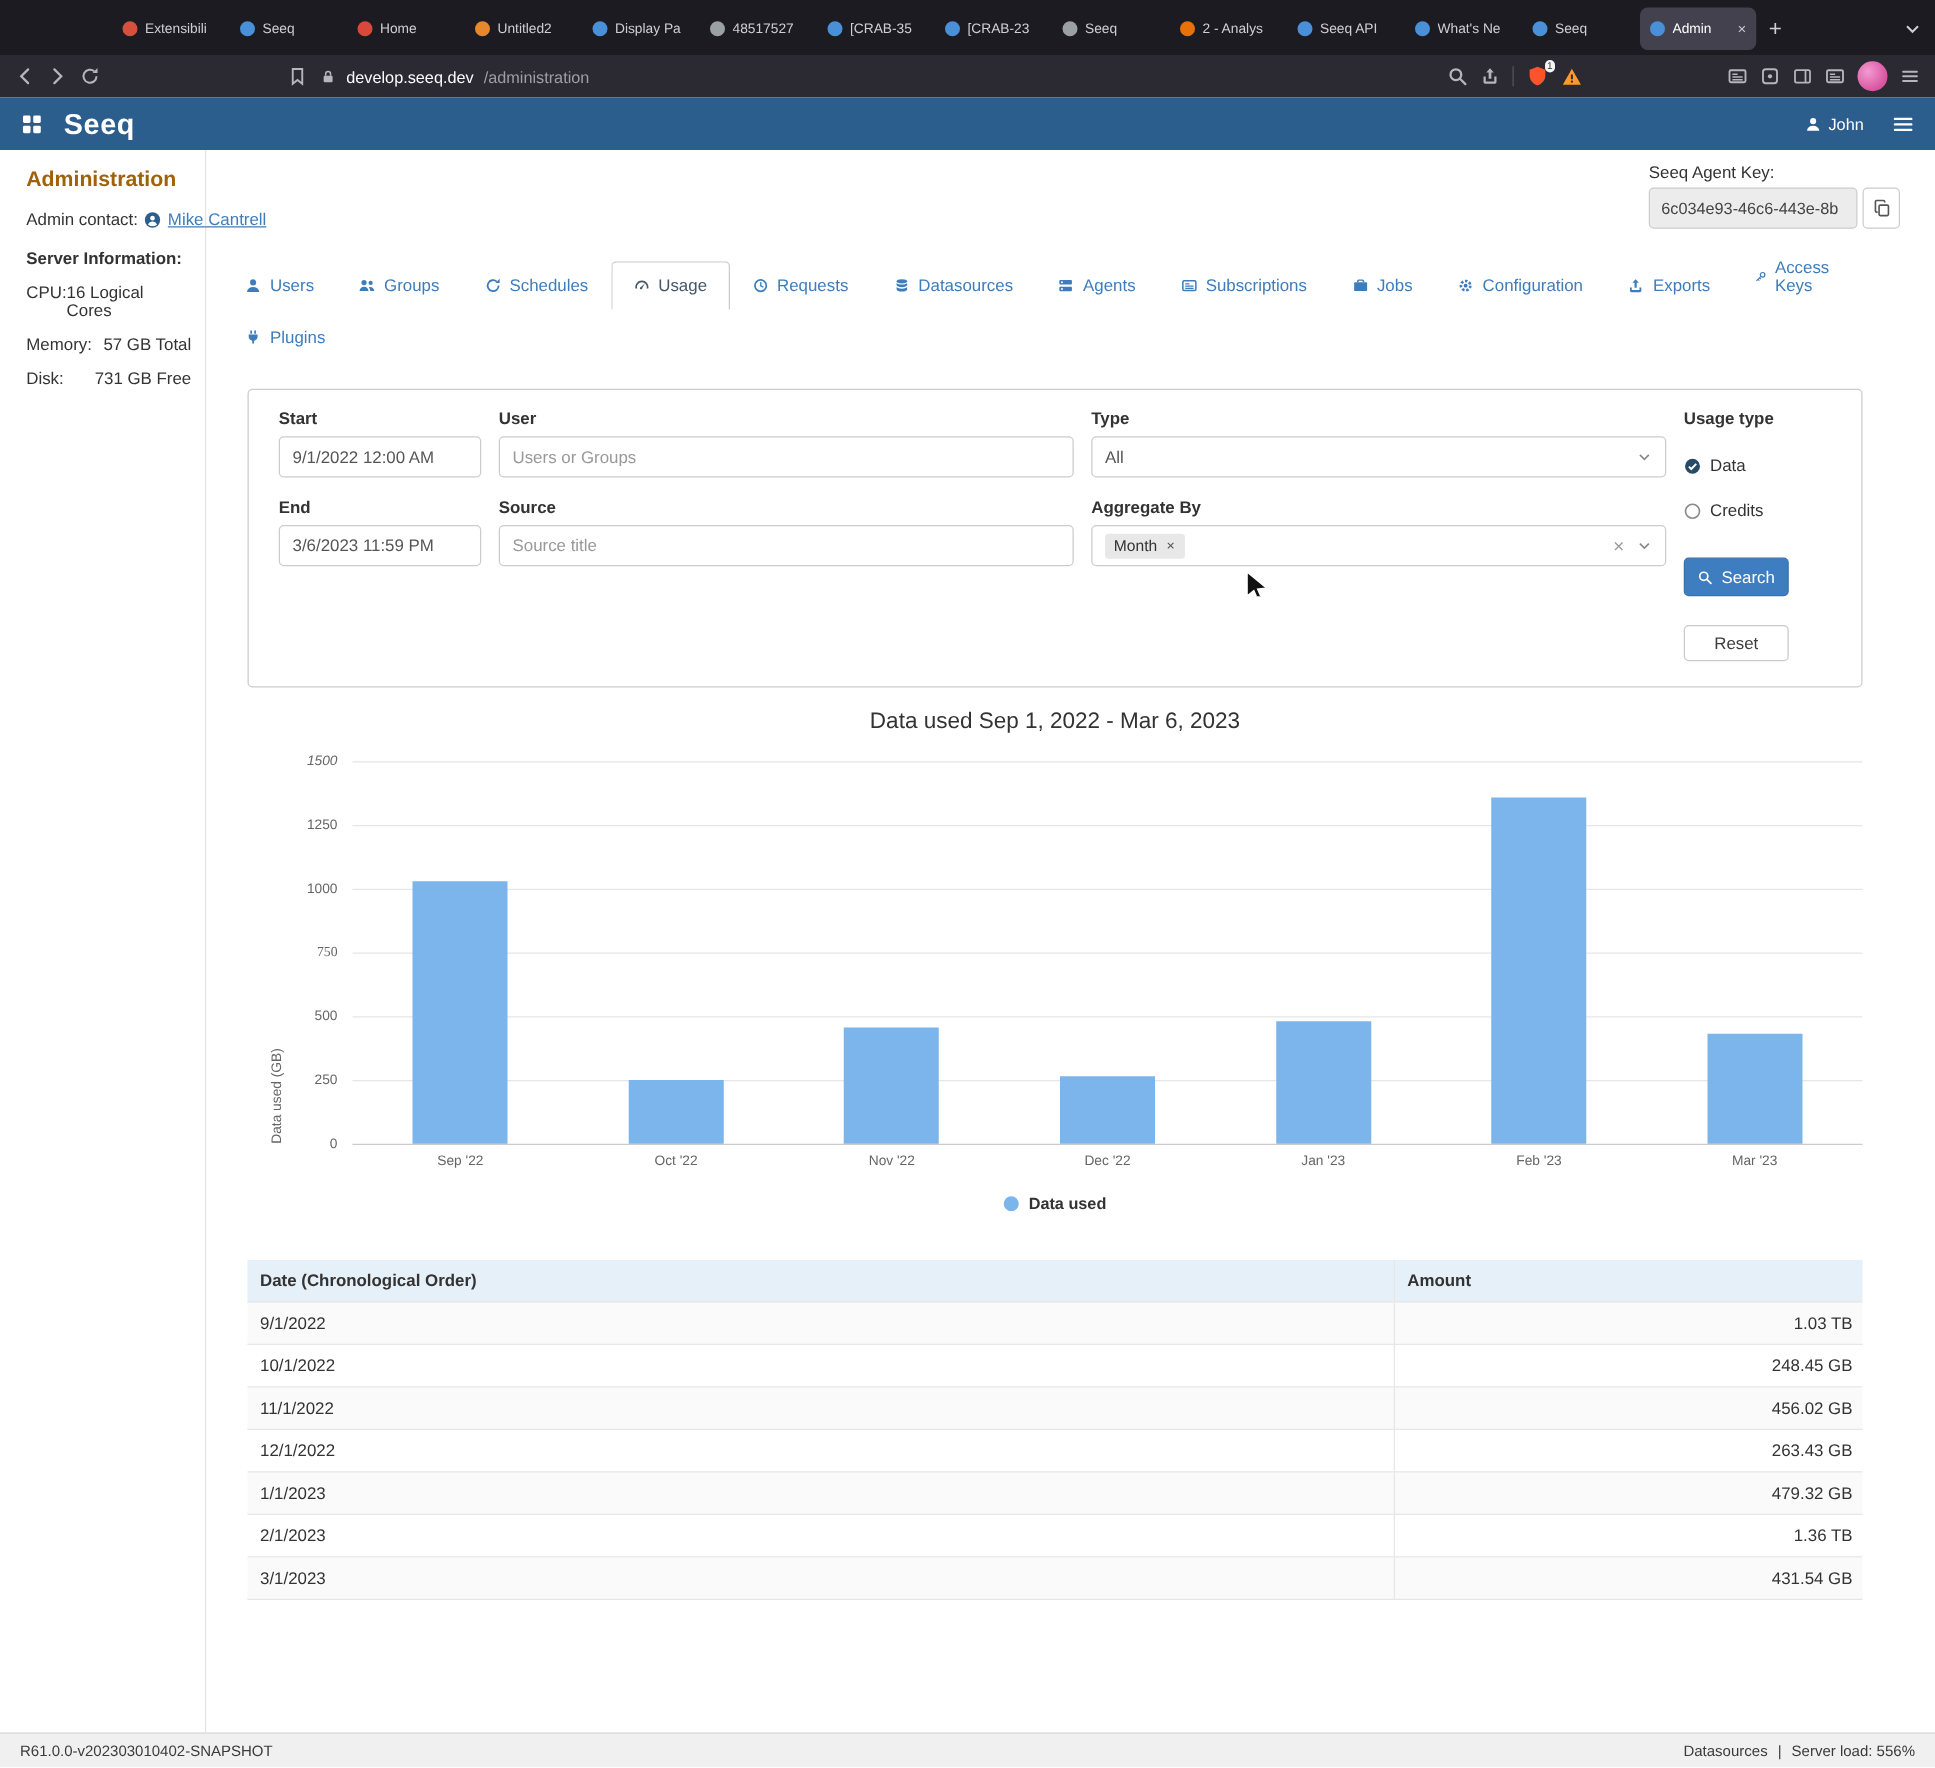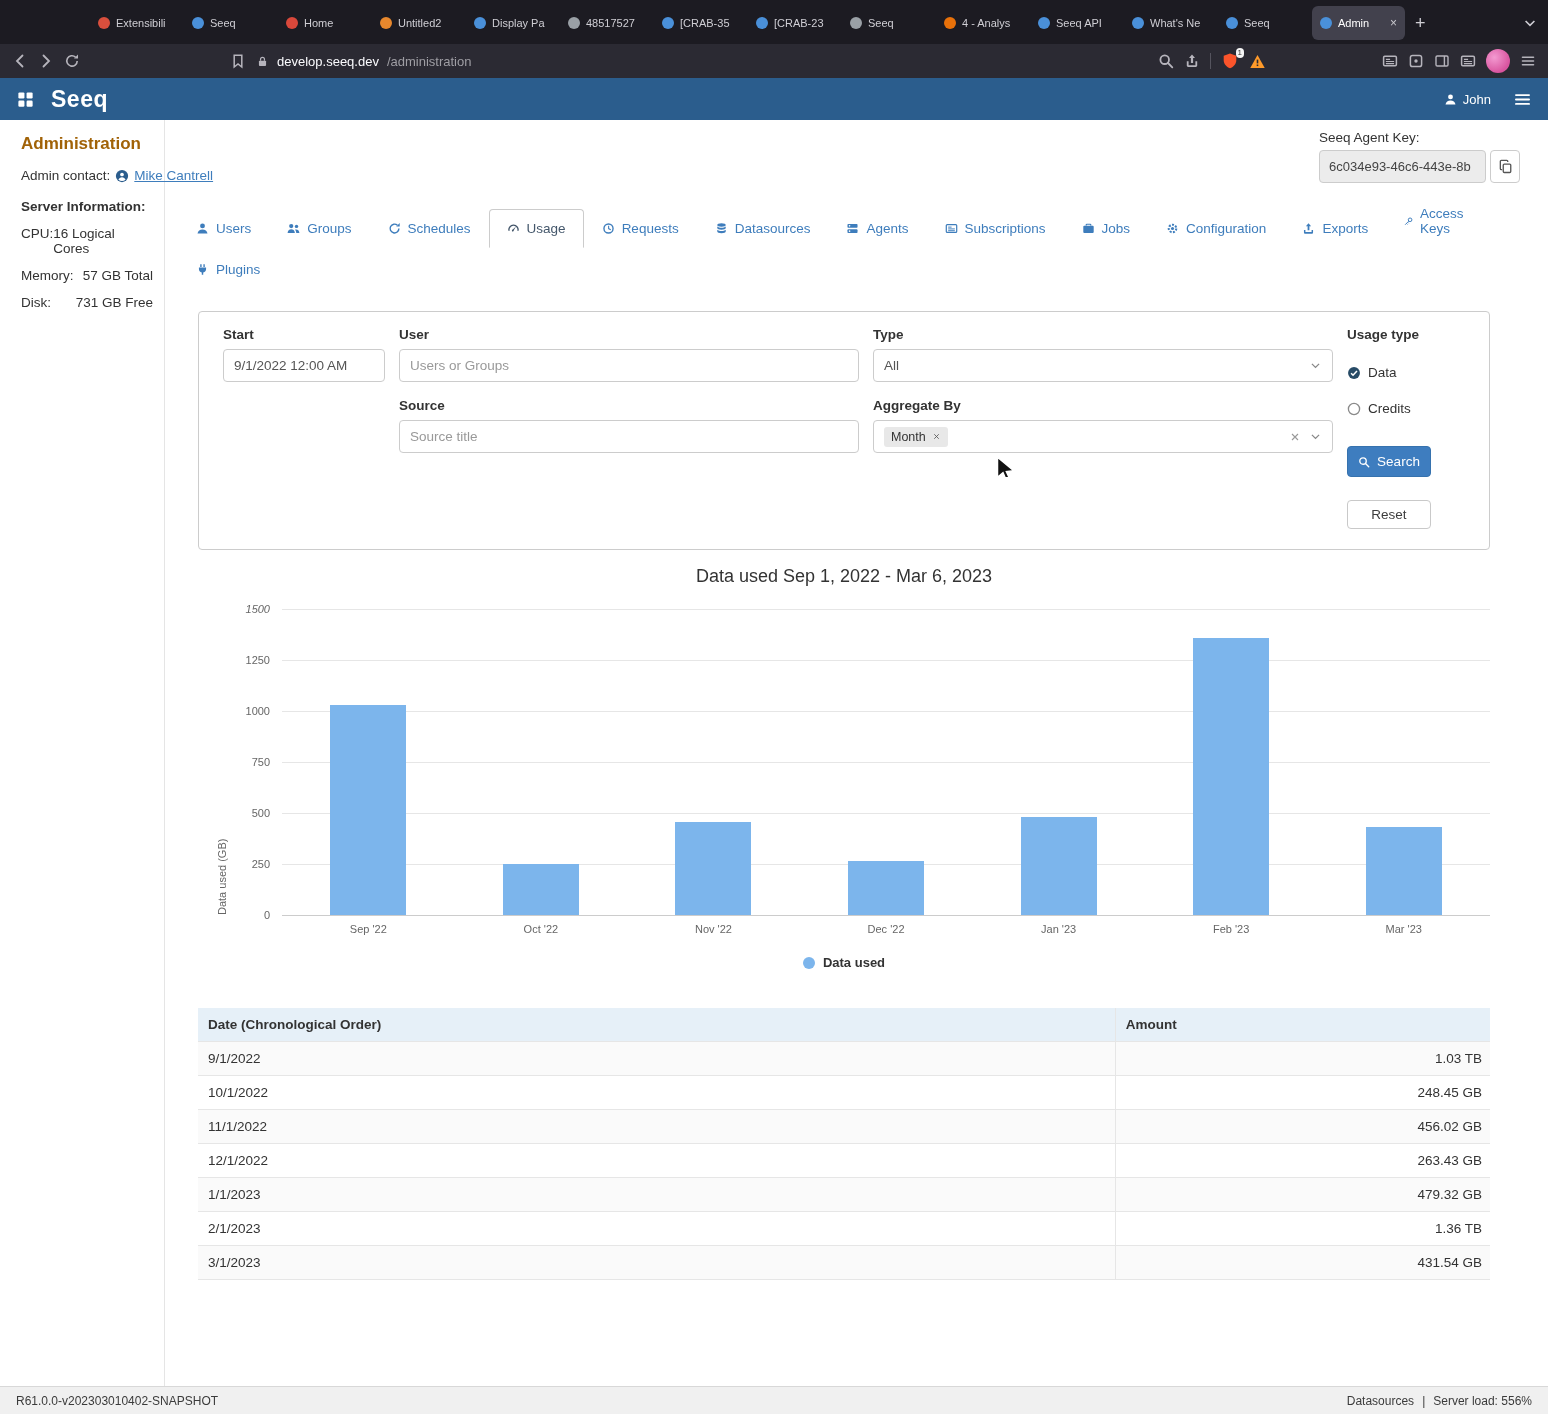--- a/index.html
+++ b/index.html
@@ -180,21 +180,21 @@
         <div class="btab">
           <span class="favicon" style="background:#4a90d9"></span>
           <span class="btab-label">[CRAB-23</span>
         </div>
         <div class="btab">
           <span class="favicon" style="background:#9aa0a6"></span>
           <span class="btab-label">Seeq</span>
         </div>
         <div class="btab">
           <span class="favicon" style="background:#e8710a"></span>
-          <span class="btab-label">4 - Analys</span>
+          <span class="btab-label">2 - Analys</span>
         </div>
         <div class="btab">
           <span class="favicon" style="background:#4a90d9"></span>
           <span class="btab-label">Seeq API</span>
         </div>
         <div class="btab">
           <span class="favicon" style="background:#4a90d9"></span>
           <span class="btab-label">What's Ne</span>
         </div>
         <div class="btab">
@@ -512,20 +512,24 @@
         </nav>
 
       <section class="panel">
 
 
         <div class="filterbox">
           <div class="fcol fc1">
             <div class="fgroup">
               <label>Start</label>
               <input class="finput" value="9/1/2022 12:00 AM" style="">
+            </div>
+            <div class="fgroup">
+              <label>End</label>
+              <input class="finput" value="3/6/2023 11:59 PM" style="">
             </div>
           </div>
           <div class="fcol fc2">
             <div class="fgroup">
               <label>User</label>
               <input class="finput" placeholder="Users or Groups" style="">
             </div>
             <div class="fgroup">
               <label>Source</label>
               <input class="finput" placeholder="Source title" style="">
@@ -634,21 +638,21 @@
                   <div class="bargroup">
                     <div class="bar" title="1360" style="height: 277px; background: rgb(124, 181, 236);"></div>
                   </div>
                   <div class="bargroup">
                     <div class="bar" title="431.54" style="height: 88px; background: rgb(124, 181, 236);"></div>
                   </div>
                 </div>
             <div class="ytick" style="top: 306px;">0</div>
                 <div class="ytick" style="top: 255px;">250</div>
                 <div class="ytick" style="top: 204px;">500</div>
-                <div class="ytick" style="top: 153px;">750</div>
+                <div class="ytick" style="top: 153px; font-family: Liberation Serif, serif;">750</div>
                 <div class="ytick" style="top: 102px;">1000</div>
                 <div class="ytick" style="top: 51px;">1250</div>
                 <div class="ytick" style="top: 0px; font-style: italic;">1500</div>
               </div>
           </div>
           <div class="xlabels" id="xlabels">
               <div class="xtick">Sep '22</div>
               <div class="xtick">Oct '22</div>
               <div class="xtick">Nov '22</div>
               <div class="xtick">Dec '22</div>

